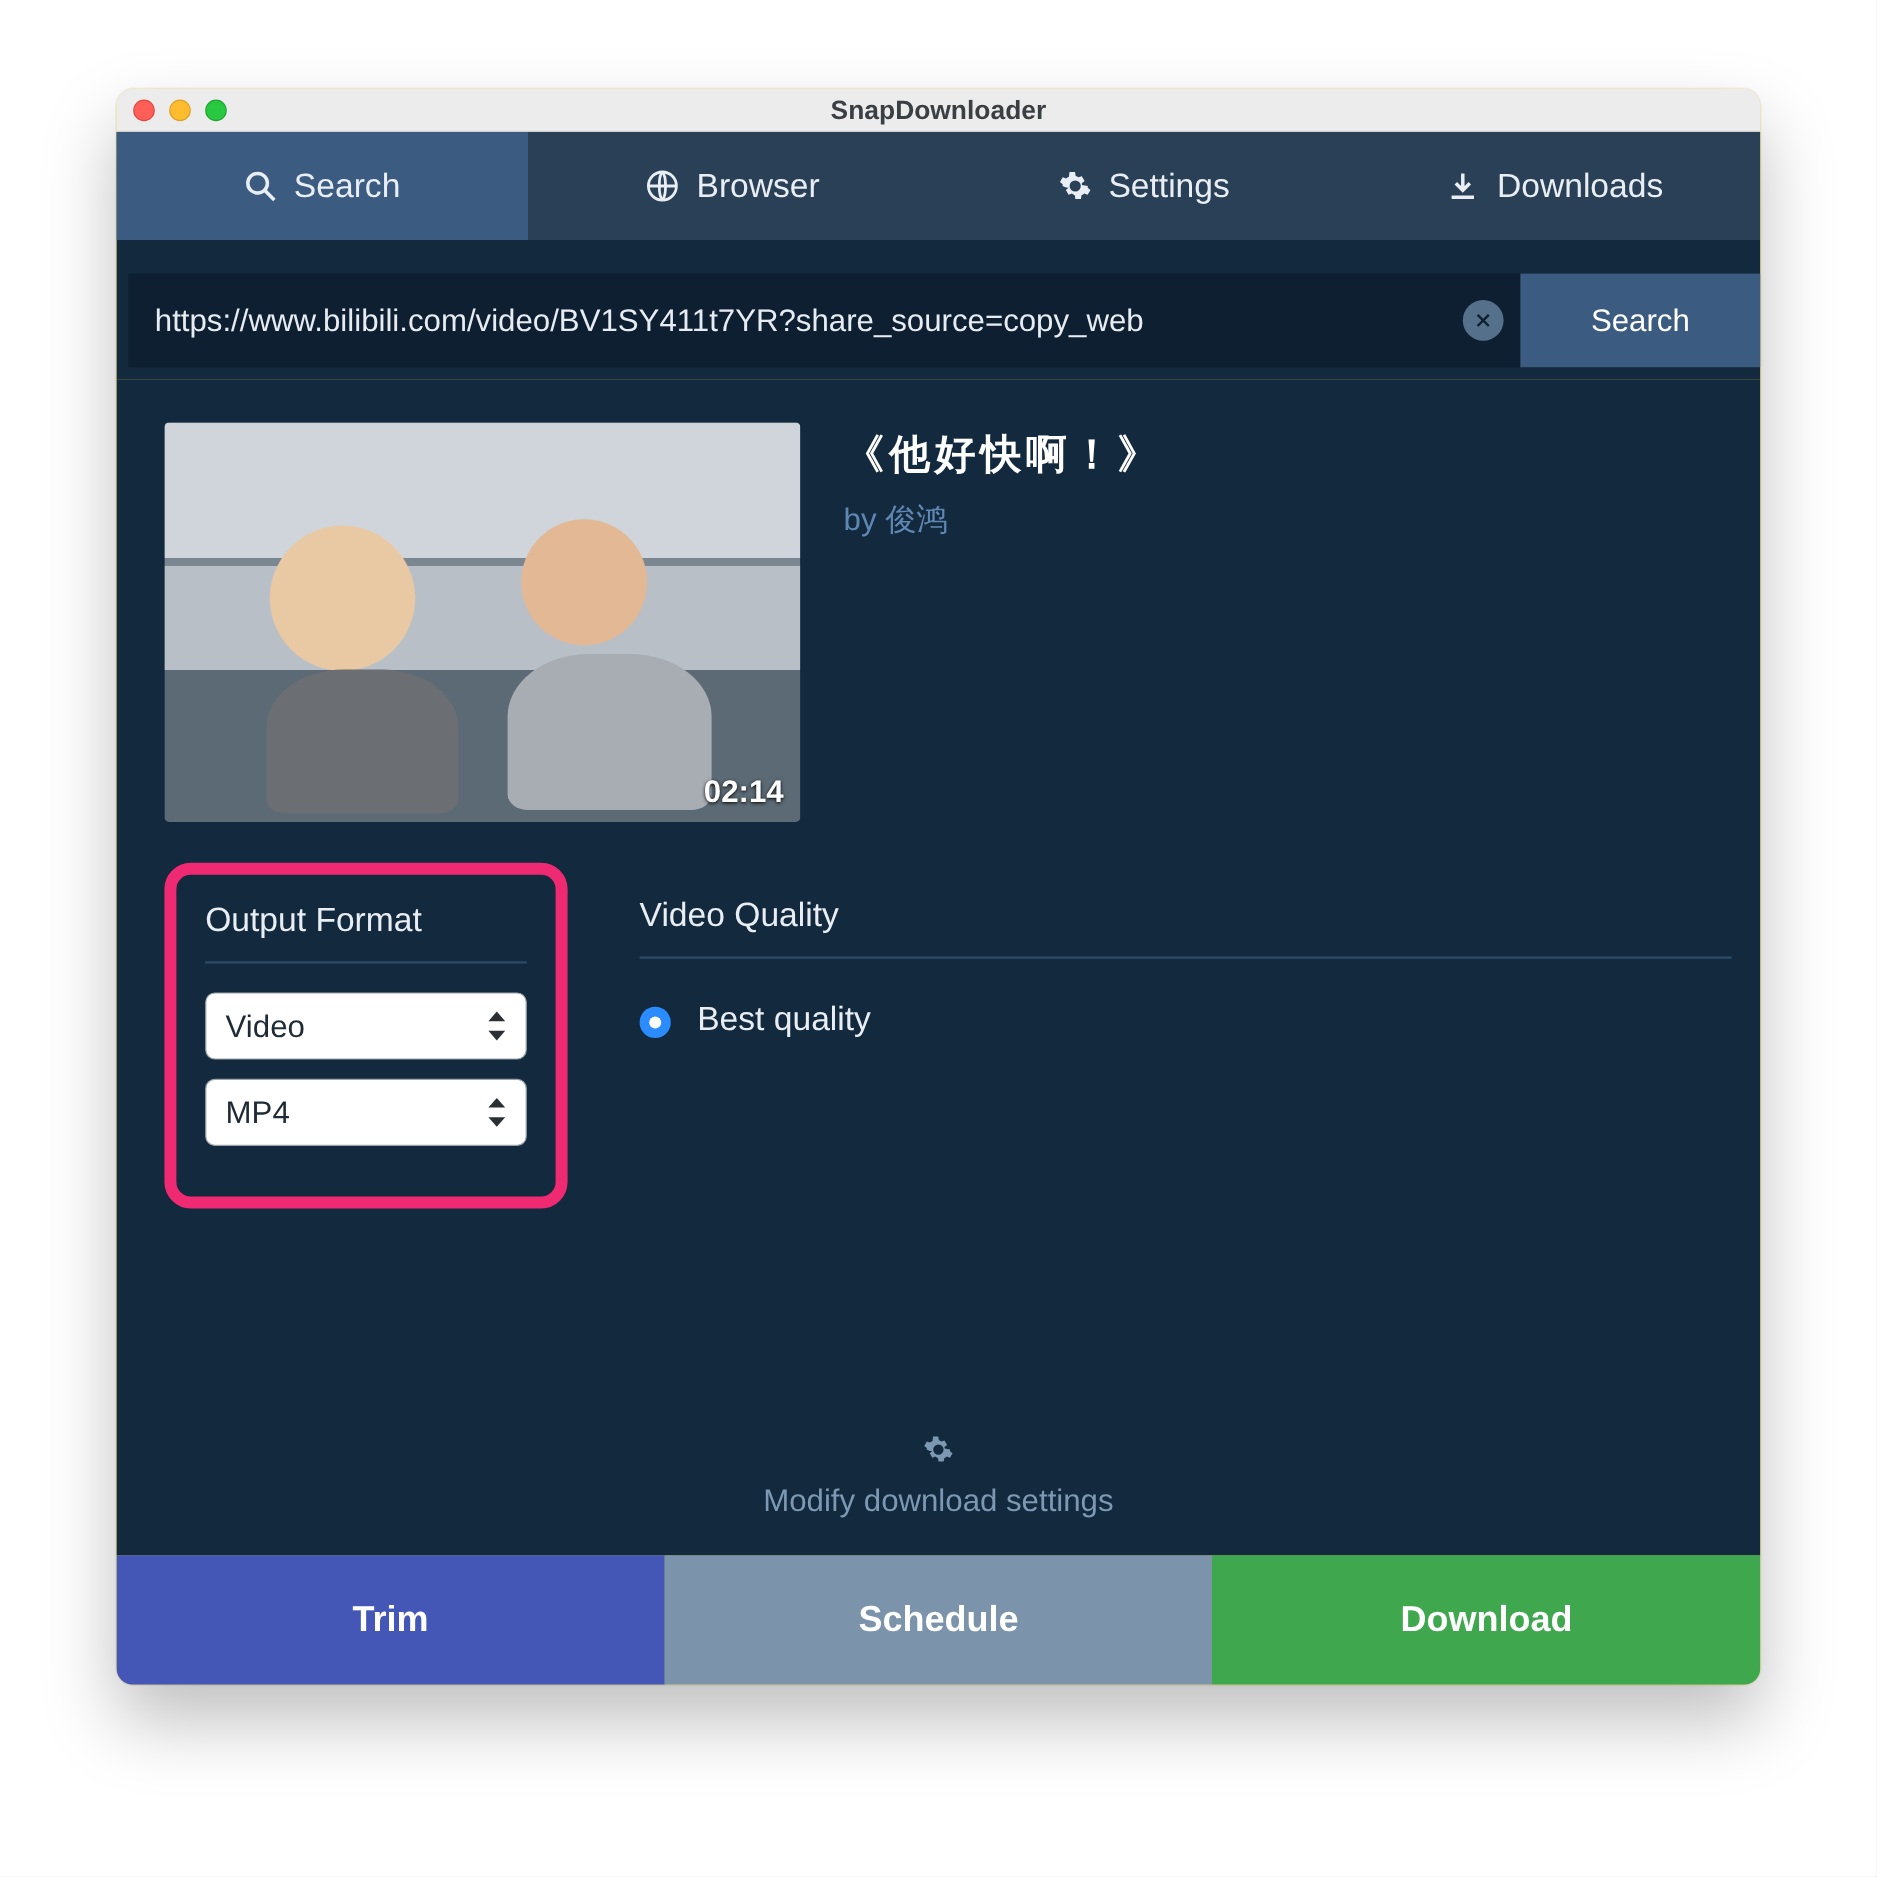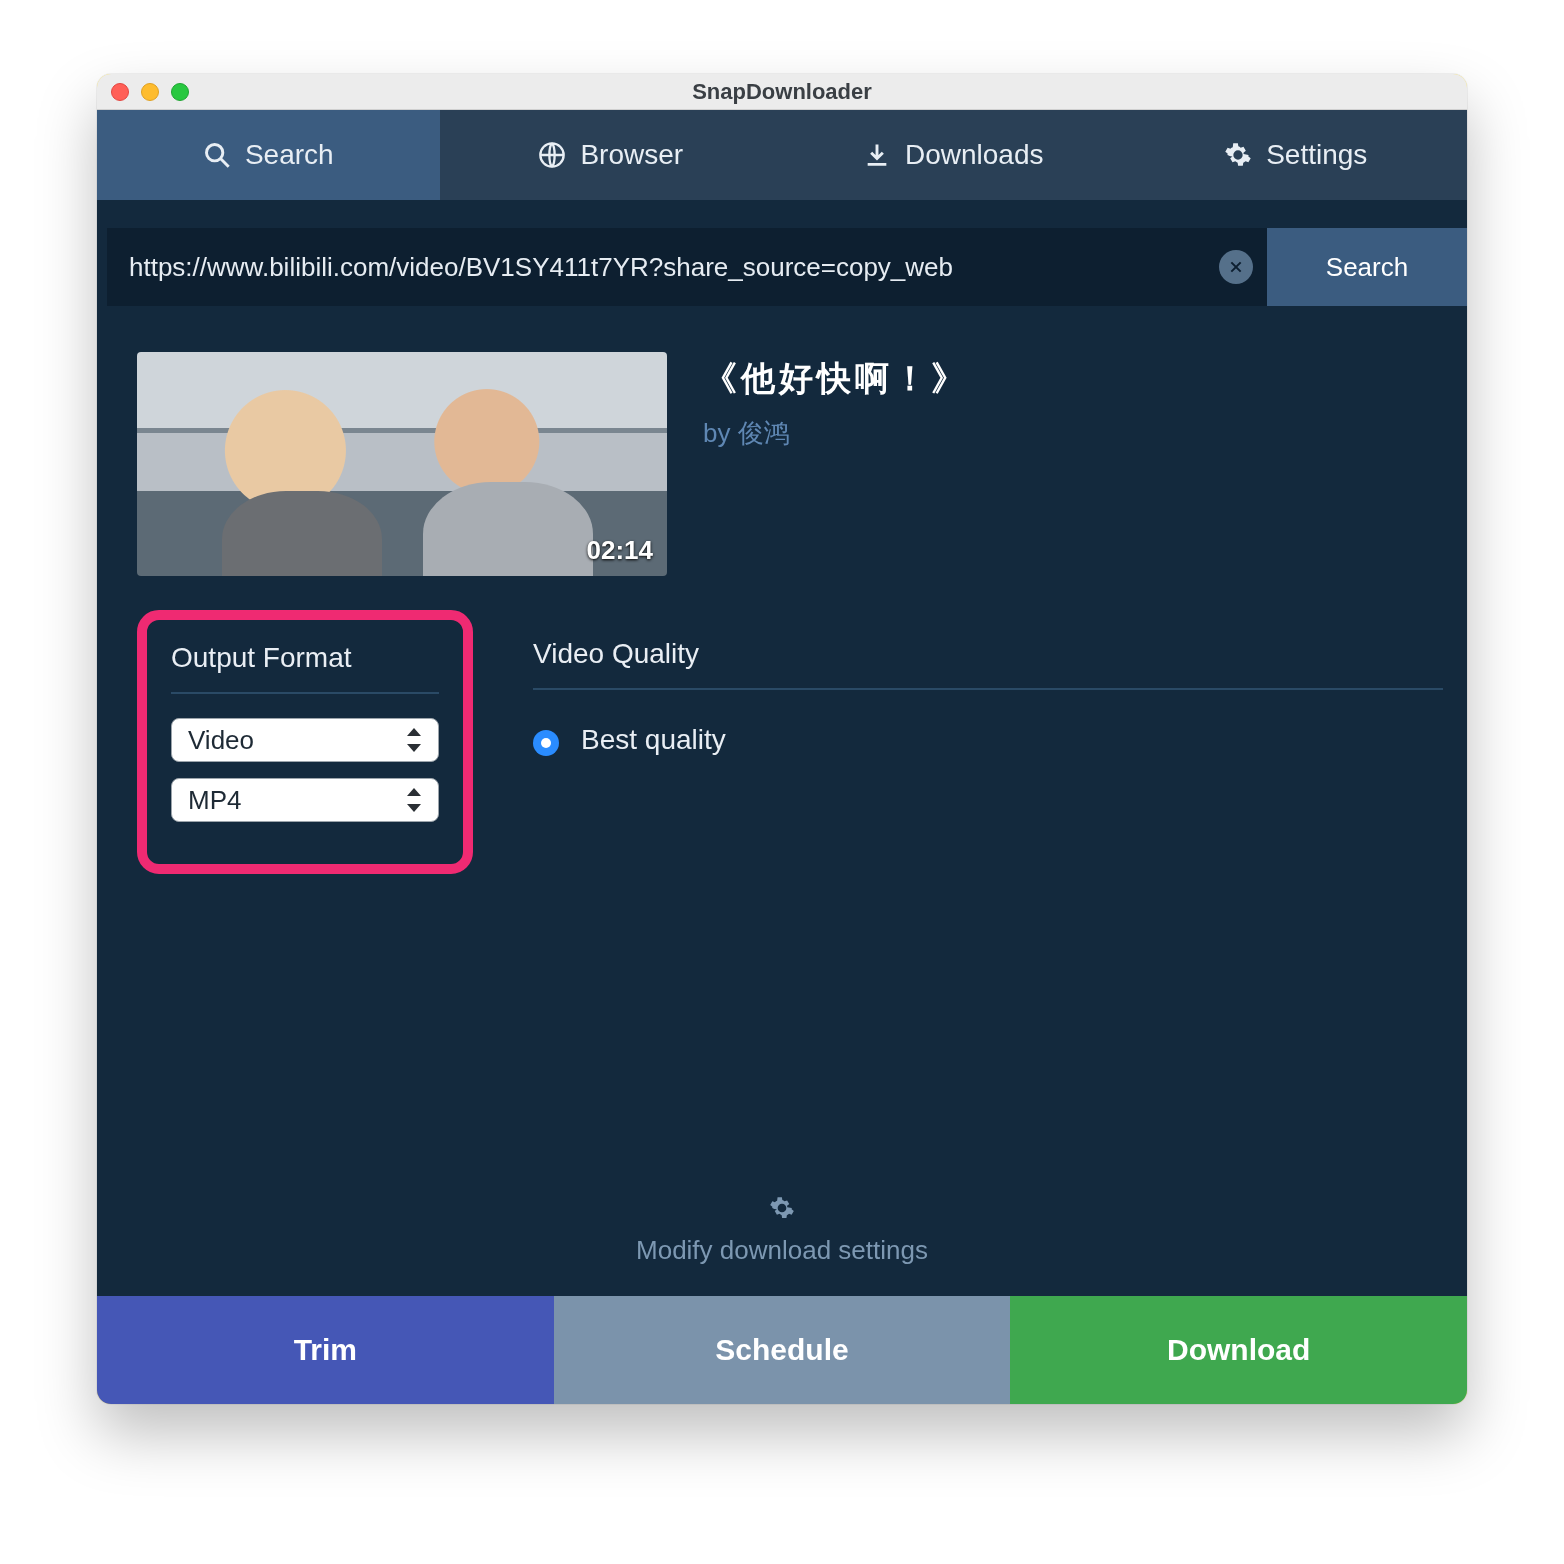--- a/index.html
+++ b/index.html
@@ -23,40 +23,40 @@
   
   .urlrow { display: flex; background: #13293d; padding: 28px 0 10px 0; }
   .urlbox { flex: 1; margin-left: 10px; background: #0d1f30; display: flex; align-items: center; padding: 0 14px 0 22px; height: 78px; }
   .urlbox input { flex: 1; background: transparent; border: none; outline: none; color: #e6ecf2; font-size: 26px; }
   .clearbtn { width: 34px; height: 34px; border-radius: 50%; background: #55708a; display: flex; align-items: center; justify-content: center; cursor: pointer; }
   .clearbtn svg { width: 16px; height: 16px; stroke: #0d1f30; stroke-width: 3; fill: none; }
   .searchbtn { width: 200px; background: #3b5c80; color: #fff; font-size: 26px; display: flex; align-items: center; justify-content: center; cursor: pointer; }
   
   .content { background: #13293d; padding: 36px 40px 0 40px; min-height: 980px; position: relative; }
   .videorow { display: flex; gap: 36px; }
-  .thumb { width: 530px; height: 224px; border-radius: 4px; position: relative; overflow: hidden;
+  .thumb { width: 530px; height: 333px; border-radius: 4px; position: relative; overflow: hidden;
            background:
              radial-gradient(circle at 28% 44%, #e9c9a3 0 60px, transparent 61px),
              radial-gradient(circle at 66% 40%, #e2b895 0 52px, transparent 53px),
              linear-gradient(#cfd5da 0 34%, #7a8690 34% 36%, #b9bfc6 36% 62%, #5c6a75 62% 100%);
   }
   .thumb::before{content:"";position:absolute;left:16%;top:62%;width:160px;height:120px;background:#6b6e72;border-radius:40% 40% 10% 10%;}
   .thumb::after{content:"";position:absolute;left:54%;top:58%;width:170px;height:130px;background:#a8adb3;border-radius:40% 40% 10% 10%;}
   .duration { position: absolute; right: 14px; bottom: 10px; color: #fff; font-size: 26px; font-weight: 700; text-shadow: 0 1px 3px #000; z-index:3; }
   .videometa .vtitle { color: #fff; font-size: 34px; font-weight: 700; letter-spacing: 4px; margin-top: 4px; }
   .videometa .byline { margin-top: 14px; font-size: 26px; color: #5f87b3; }
   .videometa .byline .by { }
   
   .optsrow { display: flex; gap: 60px; margin-top: 34px; align-items: flex-start; }
   .highlightbox { border: 10px solid #ef2a72; border-radius: 22px; padding: 22px 24px 42px 24px; width: 356px; }
   .sec-title { color: #e9eef4; font-size: 28px; font-weight: 500; }
   .underline { height: 2px; background: #2a4a66; margin-top: 18px; }
   .underline.long { width: 910px; }
   .selectwrap { margin-top: 24px; position: relative; }
-  .selectbox { width: 268px; height: 44px; background: #fff; border: 1px solid #9ca4ab; border-radius: 8px; padding: 0 16px; font-size: 26px; color: #1e2a35; display: flex; align-items: center; justify-content: space-between; cursor: pointer; position: relative; gap: 44px; }
+  .selectbox { width: 268px; height: 56px; background: #fff; border: 1px solid #9ca4ab; border-radius: 8px; padding: 0 16px; font-size: 26px; color: #1e2a35; display: flex; align-items: center; justify-content: space-between; cursor: pointer; position: relative; gap: 44px; }
   .selectbox + .selectbox { margin-top: 16px; }
   .sel-arrows { width: 18px; height: 28px; position: relative; }
   .sel-arrows::before, .sel-arrows::after { content: ""; position: absolute; left: 3px; width: 0; height: 0; border-left: 7px solid transparent; border-right: 7px solid transparent; }
   .sel-arrows::before { top: 2px; border-bottom: 8px solid #2a2f34; }
   .sel-arrows::after { bottom: 2px; border-top: 8px solid #2a2f34; }
   .qualitycol { flex: 1; padding-top: 28px; }
   .radio-row { display: flex; align-items: flex-end; gap: 22px; margin-top: 34px; }
   .radio { width: 26px; height: 26px; border-radius: 50%; background: #2a8cff; display: flex; align-items: center; justify-content: center; }
   .radio::after { content: ""; width: 10px; height: 10px; background: #fff; border-radius: 50%; }
   .radio-label { color: #e9eef4; font-size: 28px; }
@@ -94,30 +94,30 @@
         <span>Search</span>
       </div>
       <div class="tab">
         <svg viewBox="0 0 24 24">
             <circle cx="12" cy="12" r="10" fill="none" stroke="#e8eef4" stroke-width="2"></circle>
             <path d="M2 12h20M12 2c3 3 3 17 0 20M12 2c-3 3-3 17 0 20" fill="none" stroke="#e8eef4" stroke-width="2"></path>
           </svg>
         <span>Browser</span>
       </div>
       <div class="tab">
+        <svg viewBox="0 0 24 24">
+            <path fill="#e8eef4" d="M12 8a4 4 0 1 0 0 8 4 4 0 0 0 0-8zm9 4a7 7 0 0 1-.1 1.2l2 1.6-2 3.4-2.4-.8a7 7 0 0 1-2 1.2l-.4 2.6h-4l-.4-2.6a7 7 0 0 1-2-1.2l-2.4.8-2-3.4 2-1.6A7 7 0 0 1 3 12a7 7 0 0 1 .1-1.2l-2-1.6 2-3.4 2.4.8a7 7 0 0 1 2-1.2L7.9 2h4l.4 2.6a7 7 0 0 1 2 1.2l2.4-.8 2 3.4-2 1.6c.1.4.1.8.1 1.2z"></path>
+          </svg>
+        <span>Settings</span>
+      </div>
+      <div class="tab">
         <svg viewBox="0 0 24 24" class="stroke-icon">
             <path d="M12 3v12M7 10l5 5 5-5M4 20h16"></path>
           </svg>
         <span>Downloads</span>
-      </div>
-      <div class="tab">
-        <svg viewBox="0 0 24 24">
-            <path fill="#e8eef4" d="M12 8a4 4 0 1 0 0 8 4 4 0 0 0 0-8zm9 4a7 7 0 0 1-.1 1.2l2 1.6-2 3.4-2.4-.8a7 7 0 0 1-2 1.2l-.4 2.6h-4l-.4-2.6a7 7 0 0 1-2-1.2l-2.4.8-2-3.4 2-1.6A7 7 0 0 1 3 12a7 7 0 0 1 .1-1.2l-2-1.6 2-3.4 2.4.8a7 7 0 0 1 2-1.2L7.9 2h4l.4 2.6a7 7 0 0 1 2 1.2l2.4-.8 2 3.4-2 1.6c.1.4.1.8.1 1.2z"></path>
-          </svg>
-        <span>Settings</span>
       </div>
     </div>
 
     <div class="urlrow">
       <div class="urlbox">
         <input type="text" value="https://www.bilibili.com/video/BV1SY411t7YR?share_source=copy_web" style="">
         <div class="clearbtn">
           <svg viewBox="0 0 24 24">
               <path d="M5 5l14 14M19 5L5 19"></path>
             </svg>

